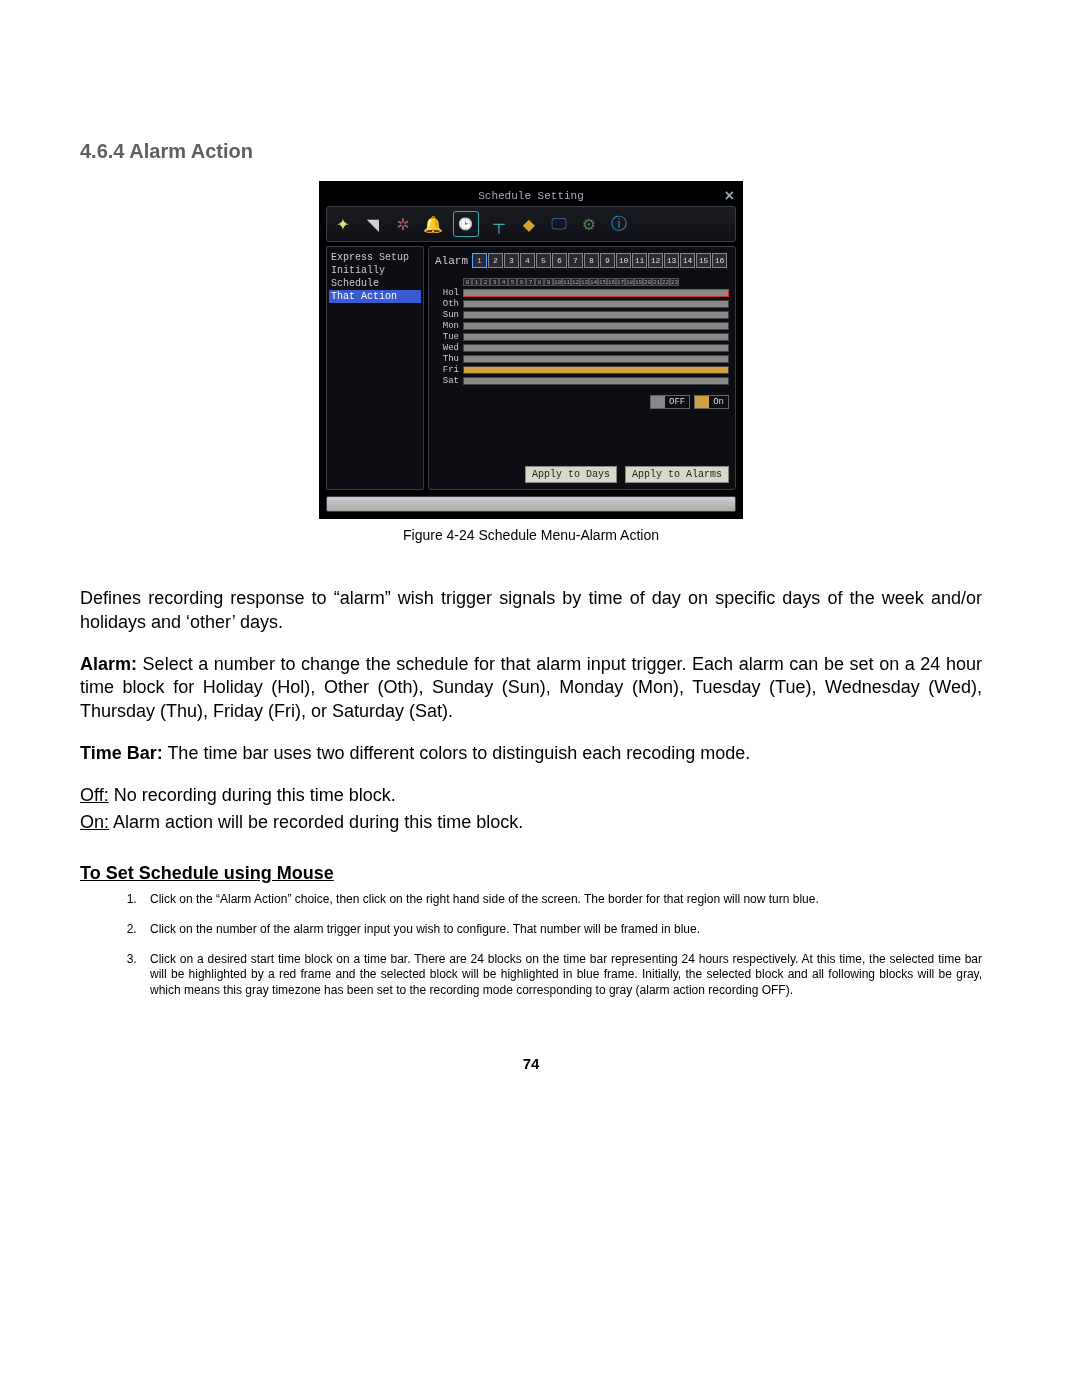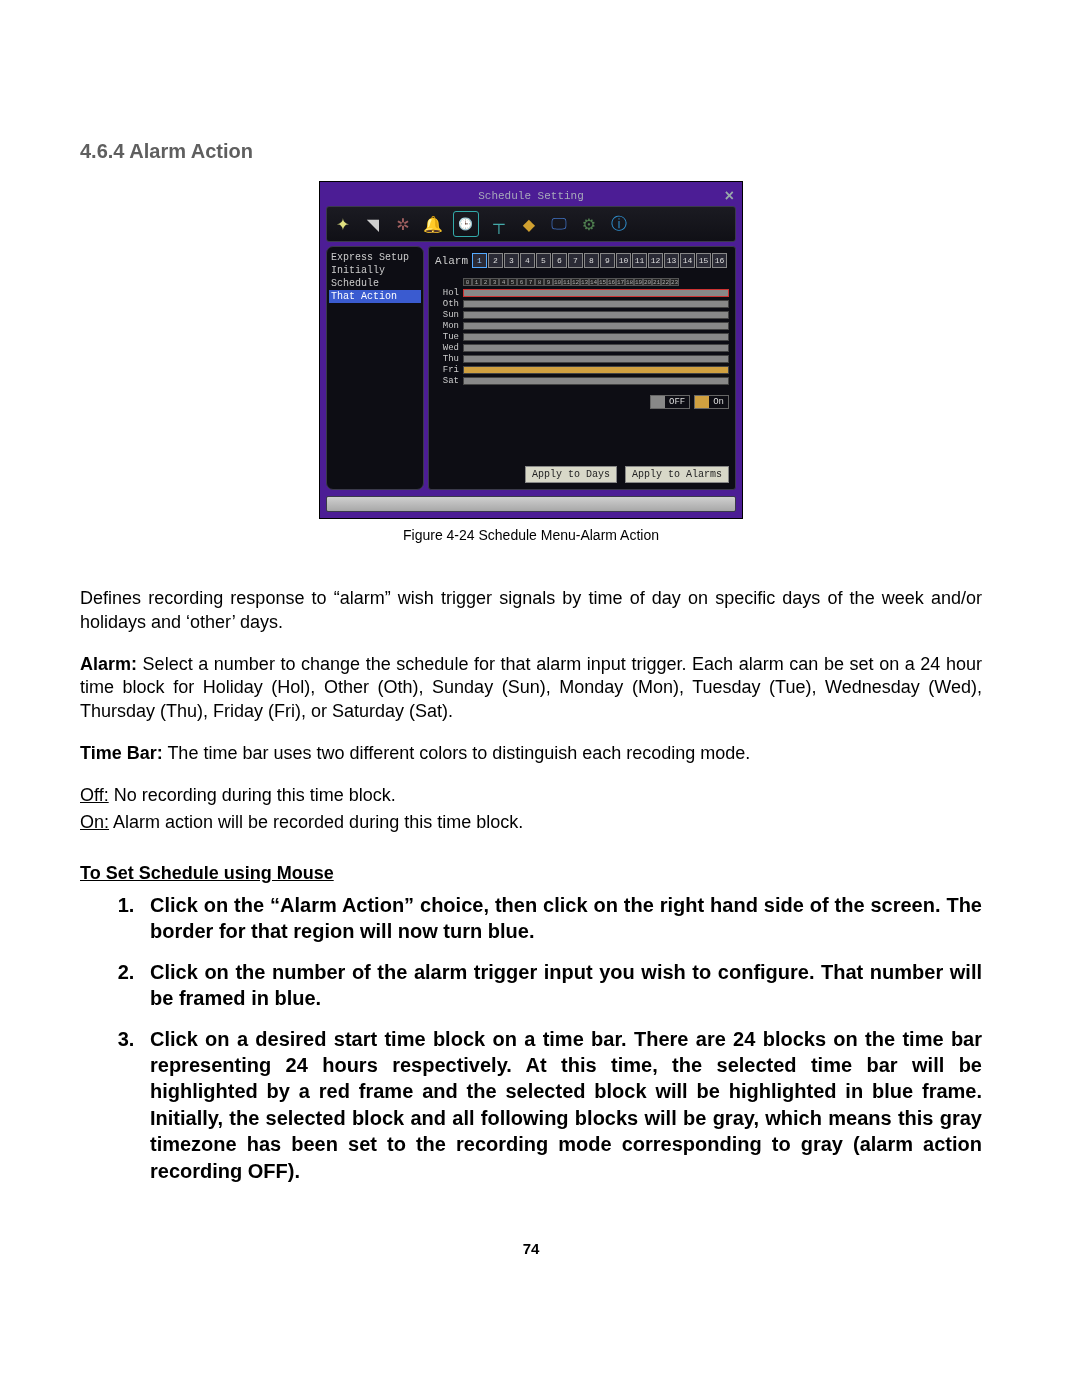--- a/index.html
+++ b/index.html
@@ -15,21 +15,21 @@
   }
   .section-heading {
     font-size: 20px;
     font-weight: bold;
     color: #5f5f5f;
     margin: 0 0 18px 0;
   }
   .screenshot {
     width: 410px;
     margin: 0 auto 8px auto;
-    background: #4c1d95;
+    background: #000000;
     padding: 6px;
     border: 1px solid #000;
   }
   .ss-titlebar {
     display: flex;
     align-items: center;
     justify-content: center;
     position: relative;
     color: #a8aabb;
     font-family: 'Courier New', monospace;
@@ -64,21 +64,21 @@
   .tb-net { color:#4aa; }
   .tb-disk { color:#d0a030; }
   .tb-mon { color:#4070c0; }
   .tb-gear { color:#508050; }
   .tb-info { color:#3090d0; }
   .ss-body { display:flex; gap:4px; }
   .ss-sidebar {
     width: 92px;
     background: #0d0d14;
     border: 1px solid #3a3a4a;
-    border-radius: 7px;
+    border-radius: 1px;
     padding: 4px 2px;
     font-family: 'Courier New', monospace;
     font-size: 10px;
     color: #ccc;
     min-height: 230px;
   }
   .ss-side-item { padding: 1px 2px; white-space: nowrap; }
   .ss-side-item.active { background: #3a5bd0; color: #fff; }
   .ss-main {
     flex: 1;
@@ -162,26 +162,25 @@
     margin: 0 0 18px 0;
   }
   .subheading {
     font-size:18px;
     font-weight:bold;
     text-decoration:underline;
     margin: 28px 0 8px 0;
   }
   .list { margin:0; padding:0 0 0 60px; }
   .list li {
-    font-size:20px;
+    font-size:12px;
     line-height:1.32;
     text-align:justify;
     margin-bottom:14px;
     padding-left:10px;
-    font-weight:bold;
   }
   .page-num {
     text-align:center;
     font-size:15px;
     font-weight:bold;
     margin-top: 56px;
   }
 </style>
 </head>
 <body>

